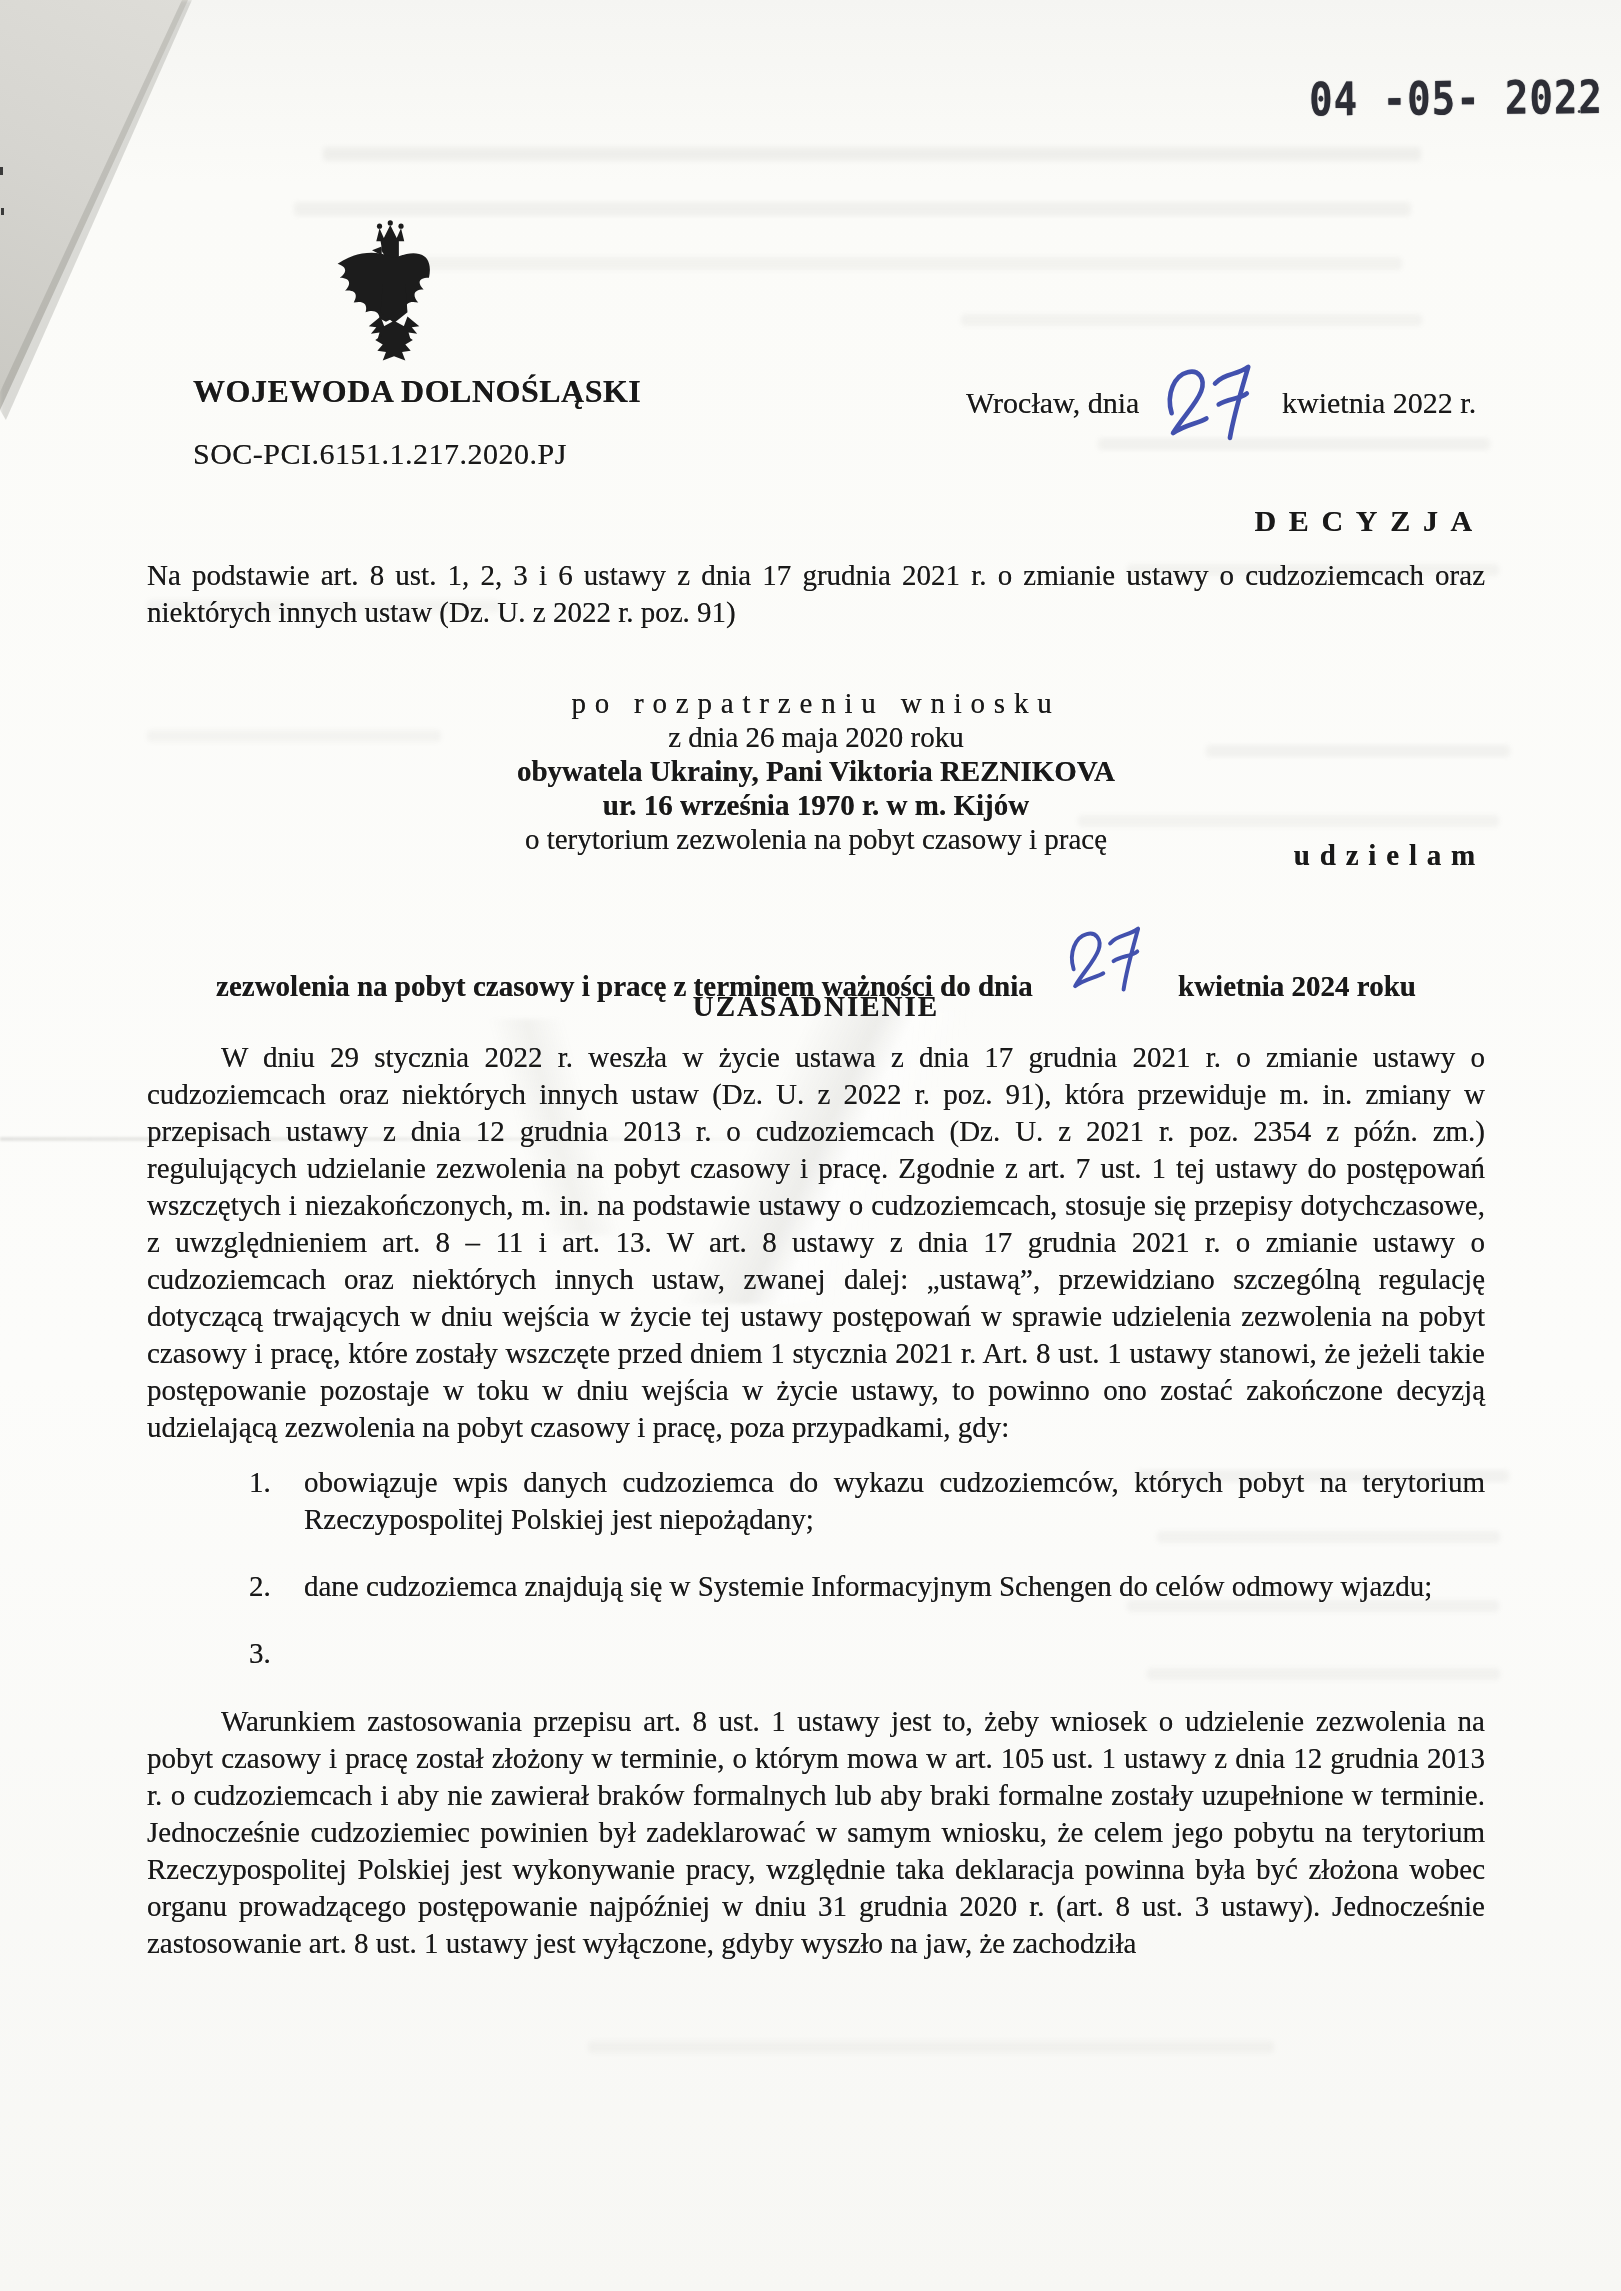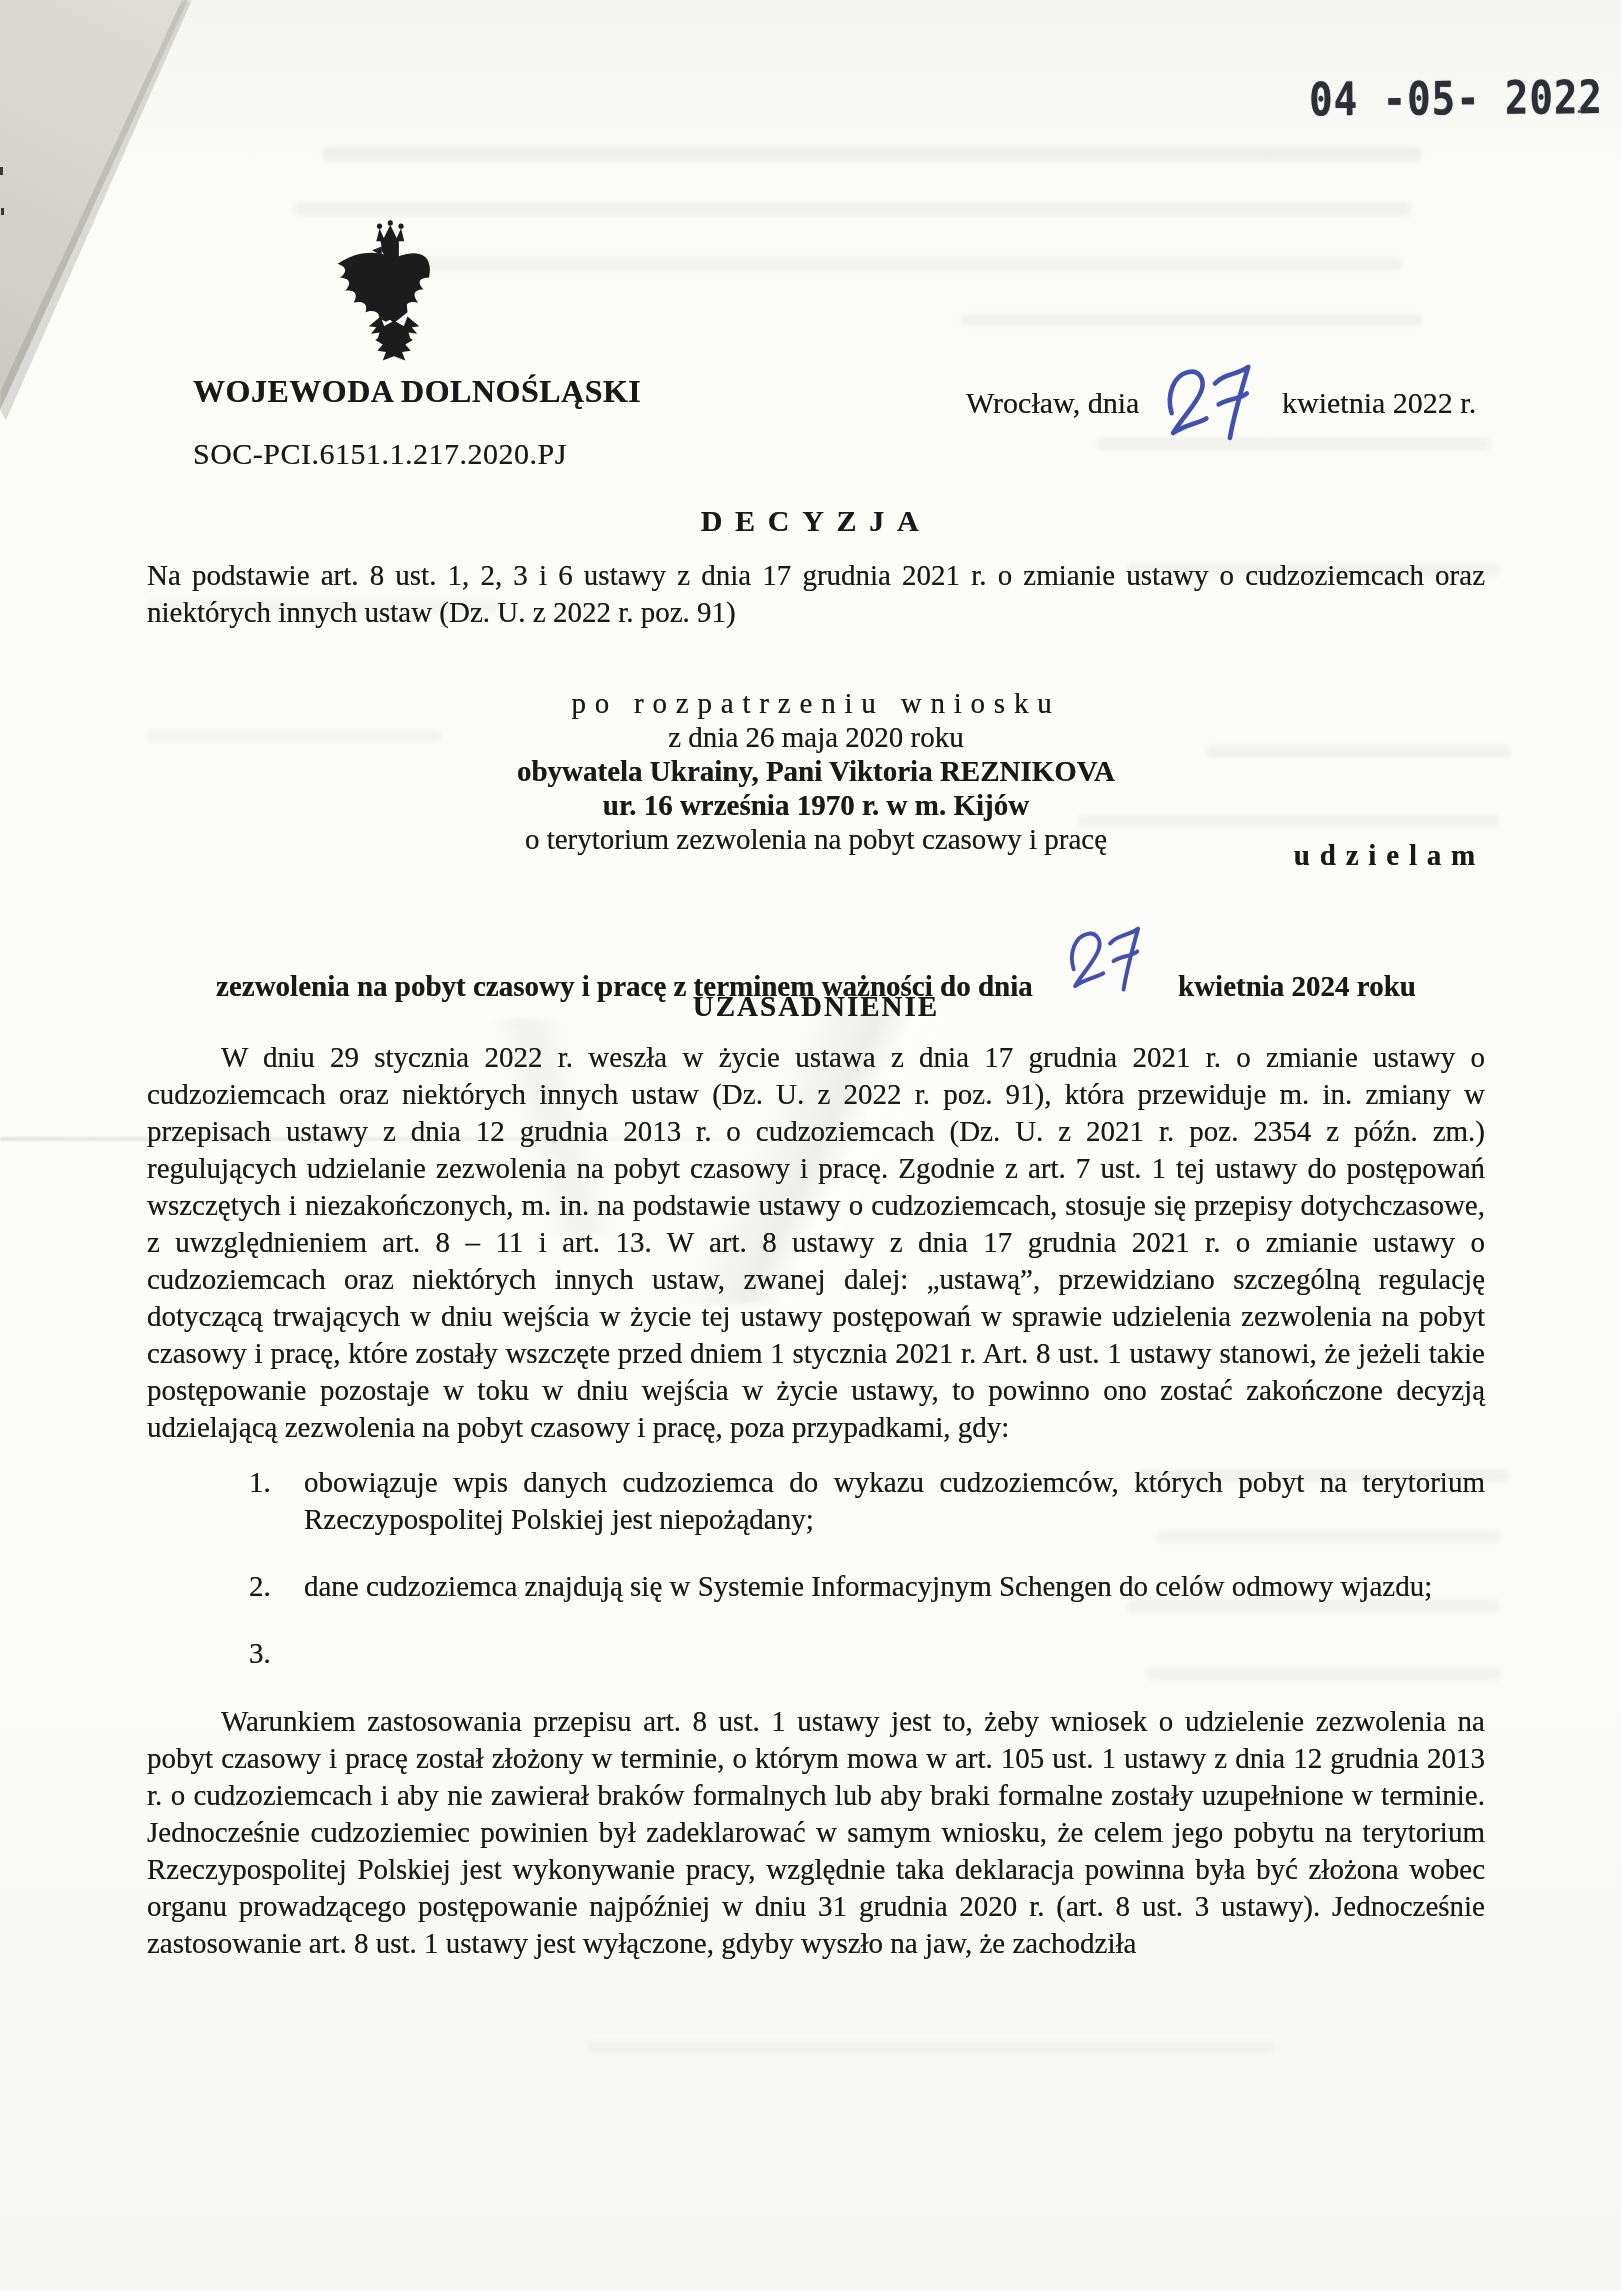--- a/index.html
+++ b/index.html
@@ -56,21 +56,21 @@
     position:absolute;left:193px;top:373px;
     font-size:32px;font-weight:bold;letter-spacing:0.5px;white-space:nowrap;
   }
   .dateline{position:absolute;left:931px;top:380px;width:568px;height:78px;font-size:30px;white-space:nowrap;margin-left:35px;}
   .dateline .pre{position:absolute;left:0;top:5.9px;}
   .dateline .suf{position:absolute;left:316px;top:5.9px;}
   .ink-day-1{position:absolute;left:196px;top:-25.5px;width:102px;height:94px;transform:rotate(-4deg);}
   .refnum{position:absolute;left:193px;top:437px;font-size:30px;letter-spacing:0.5px;}
   
   .col{position:absolute;left:147px;width:1338px;}
-  .title-decyzja{top:504px;text-align:center;font-size:30px;font-weight:bold;letter-spacing:12.7px;}
+  .title-decyzja{top:504px;text-align:right;font-size:30px;font-weight:bold;letter-spacing:12.7px;}
   .legal-basis{top:557px;text-align:justify;font-size:29px;line-height:37px;}
   .app-block{top:686px;text-align:center;font-size:29px;line-height:34px;}
   .app-block .spaced{letter-spacing:8.8px;}
   .app-block .b{font-weight:bold;}
   .udzielam{top:839px;text-align:right;font-size:29px;font-weight:bold;letter-spacing:9.8px;}
   .ruling-line{
     top:919px;height:84px;display:flex;justify-content:center;align-items:flex-end;
     font-size:29px;font-weight:bold;white-space:nowrap;
   }
   .ink-day-2{width:110px;height:80px;margin:0 13.7px 0 21.6px;transform:rotate(-5deg) translateY(-3.9px);flex:0 0 auto;}

